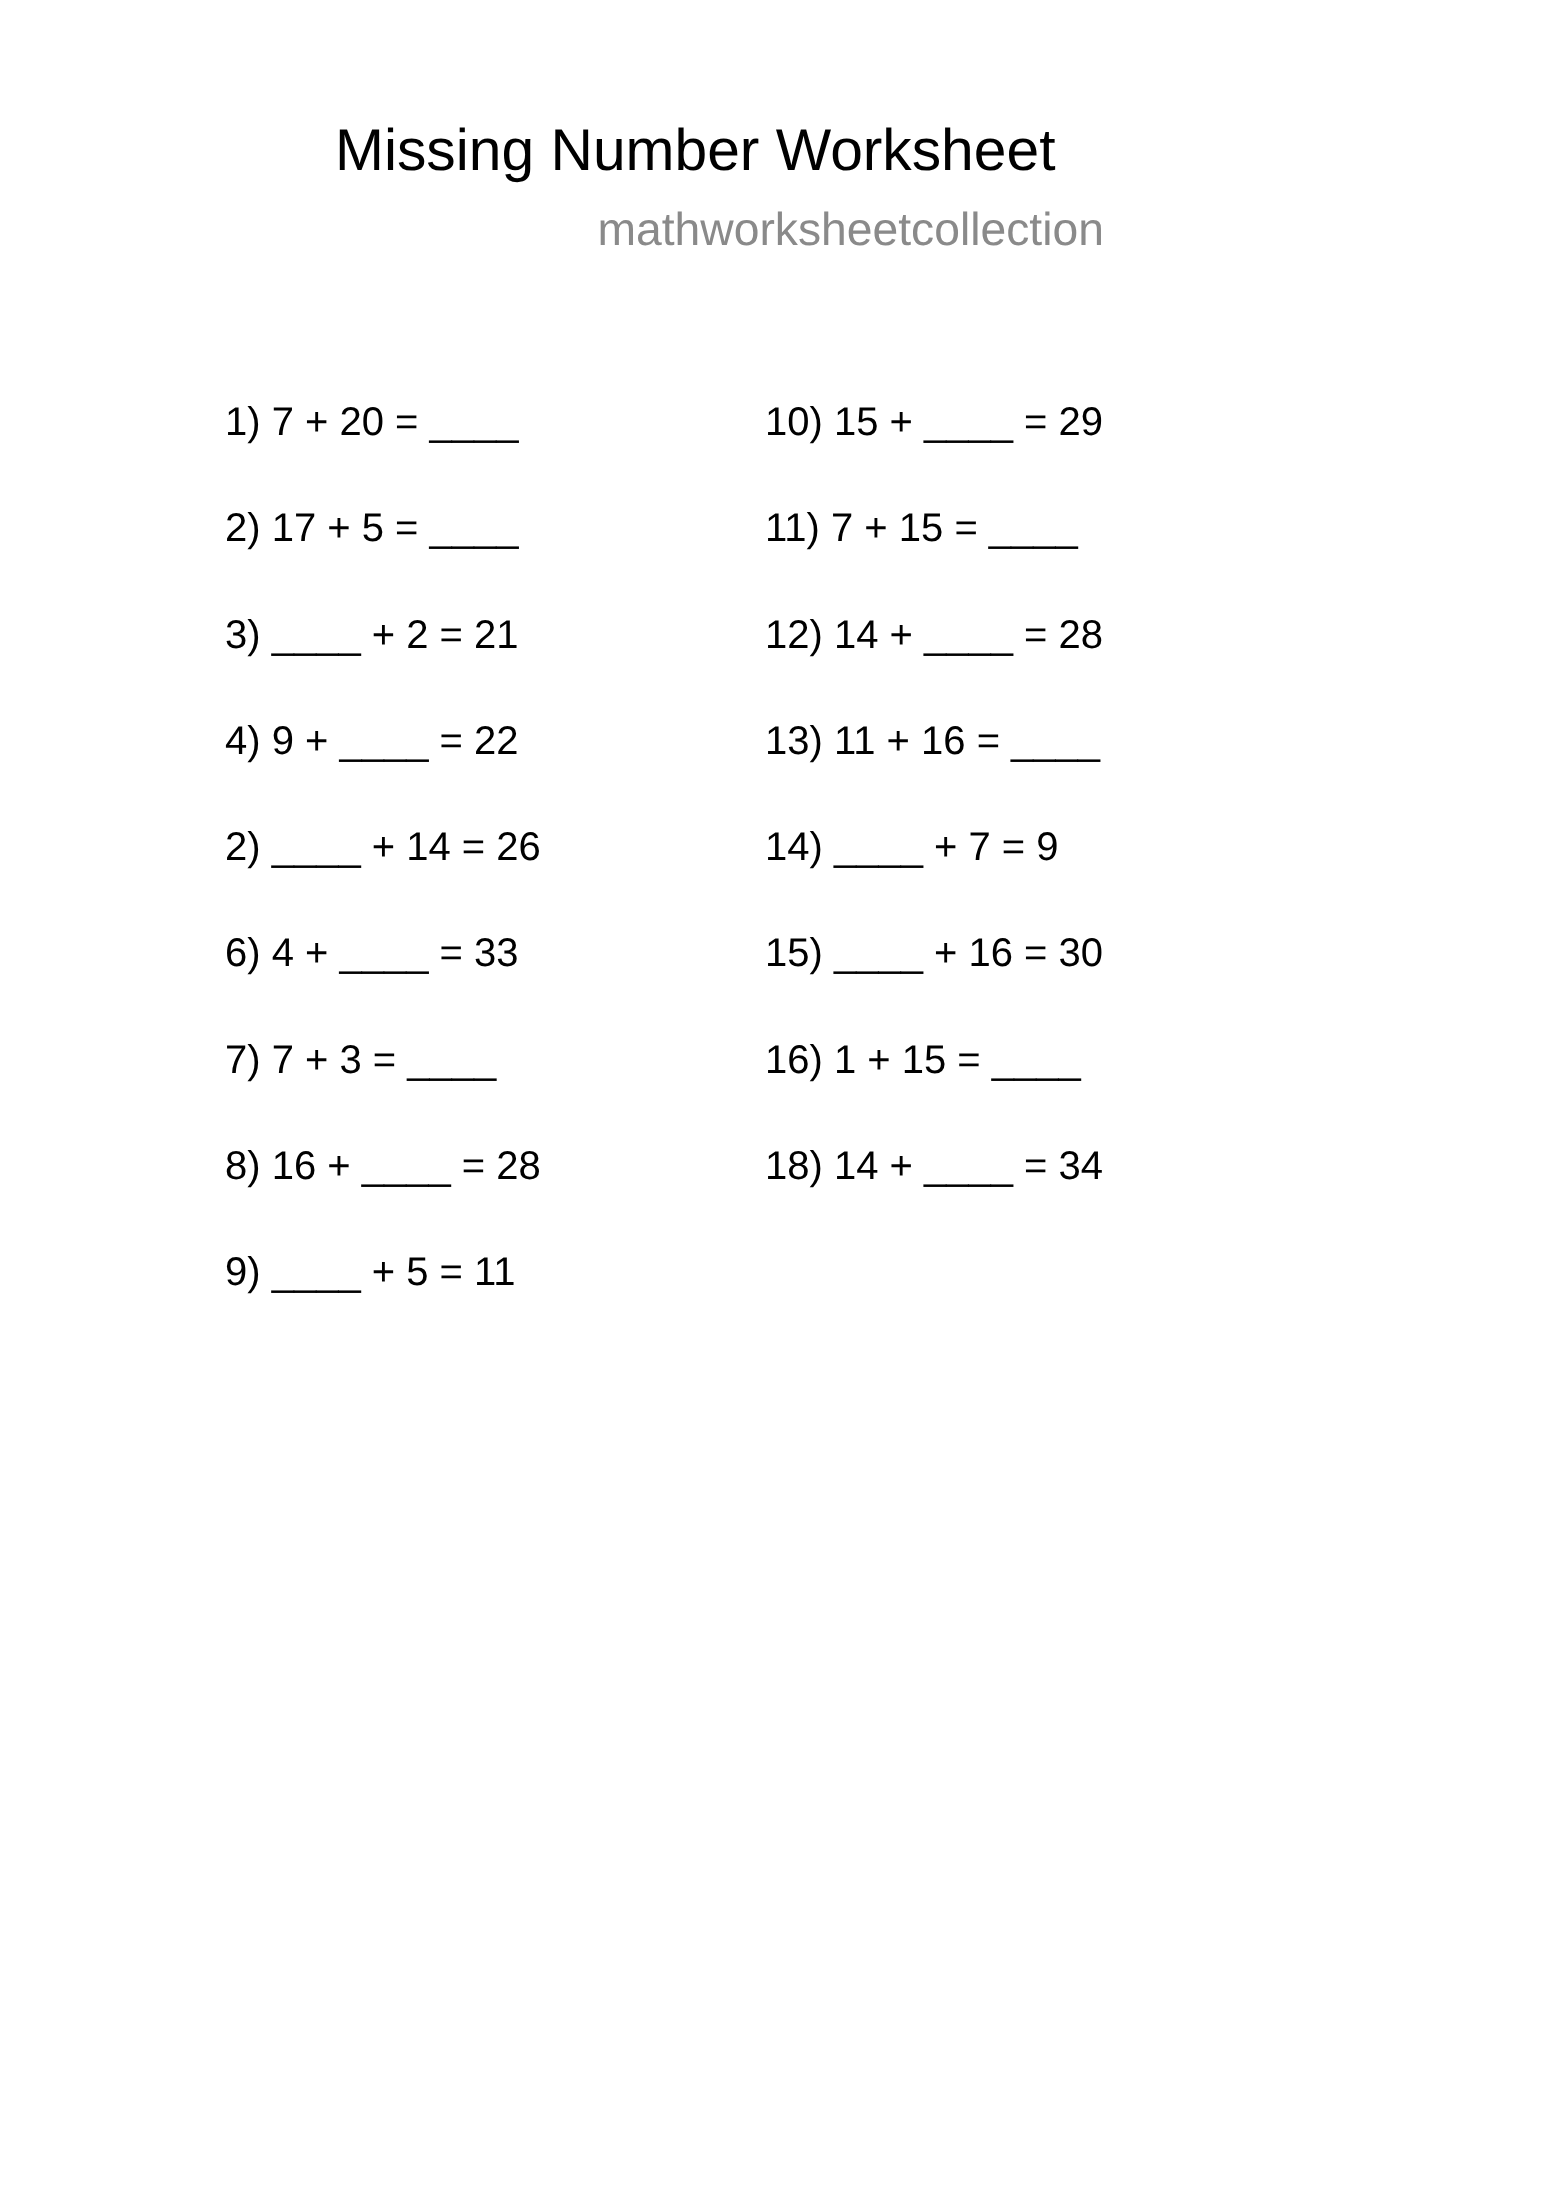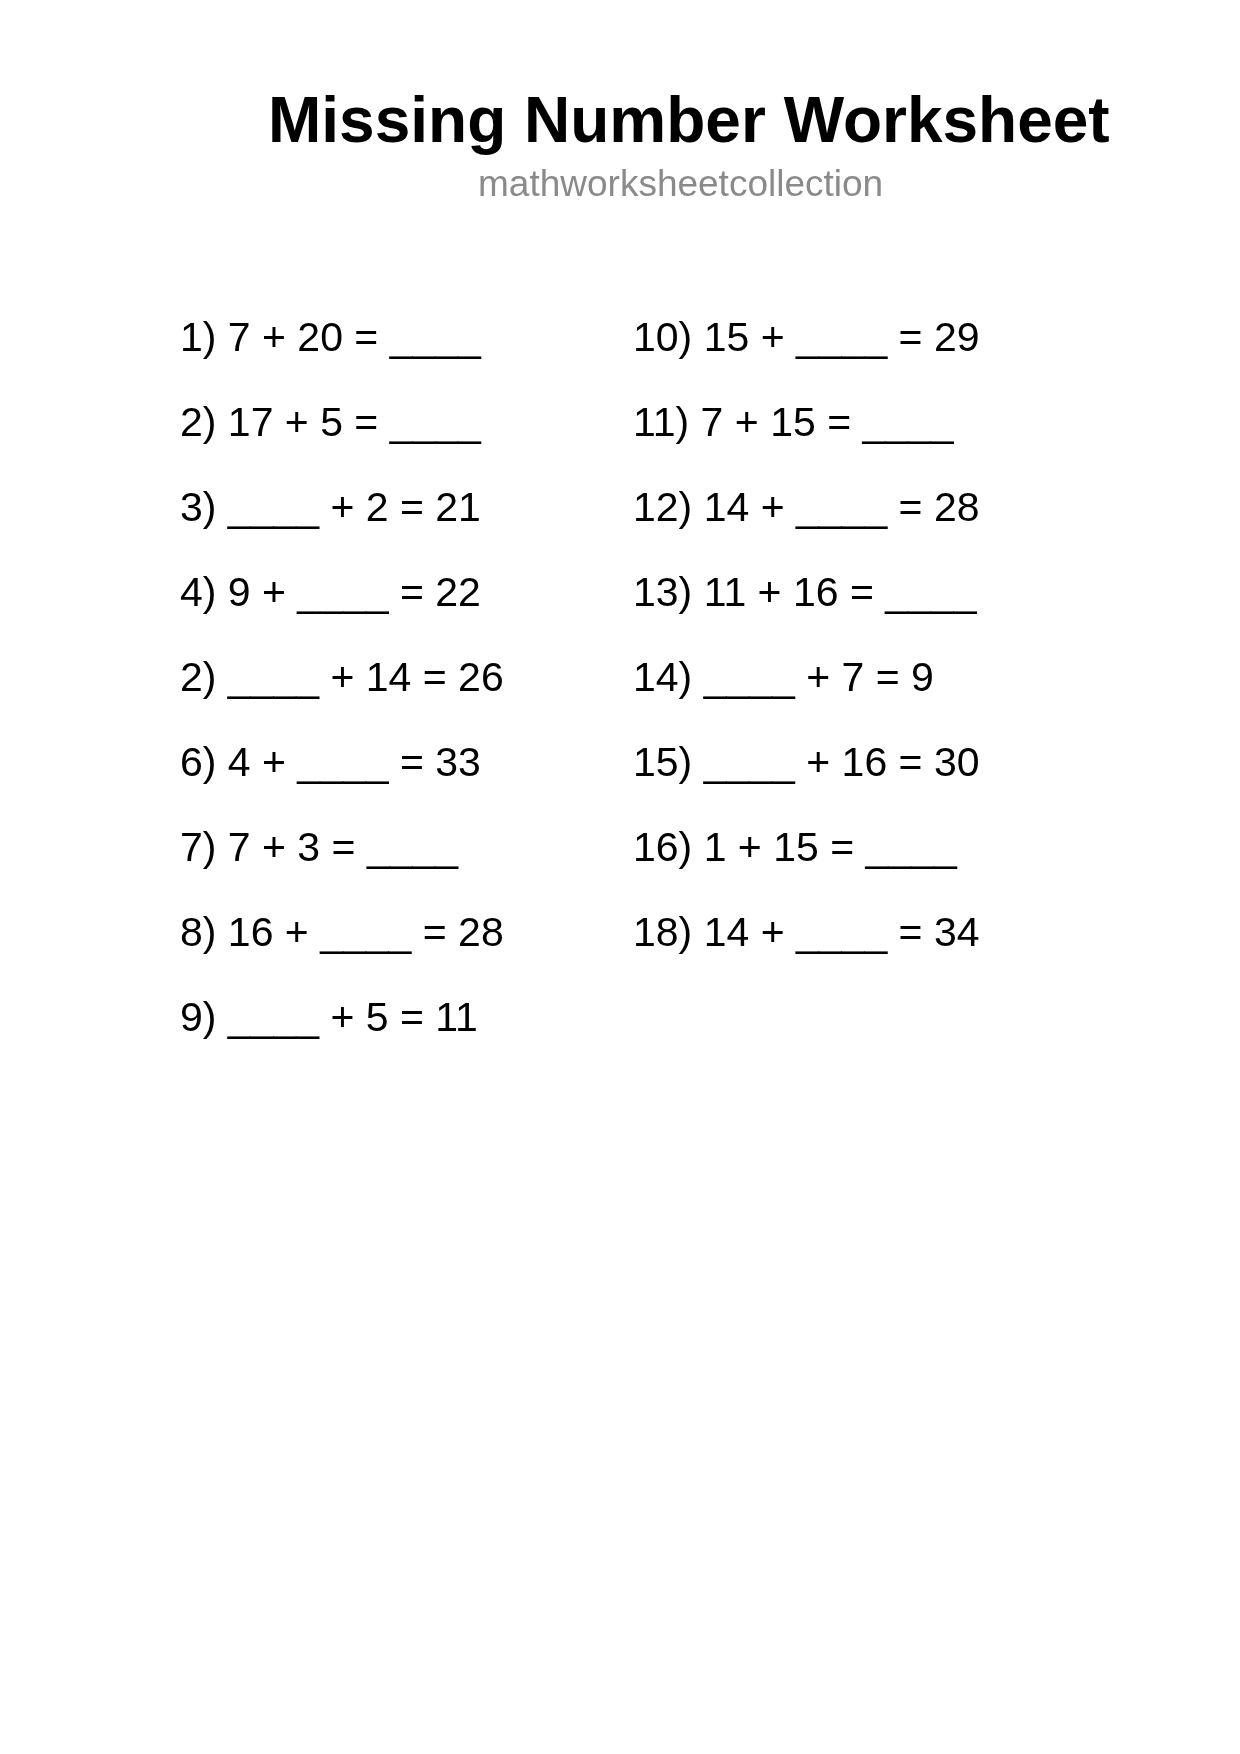--- a/index.html
+++ b/index.html
@@ -12,45 +12,44 @@
       height: 1754px;
       position: relative;
       overflow: hidden;
       font-family: "Liberation Sans", sans-serif;
       color: #000000;
     }
     .title {
       position: absolute;
       left: 268px;
       top: 88px;
-      font-size: 64px;
+      font-size: 47px;
       line-height: 64px;
       white-space: nowrap;
       letter-spacing: 0px;
-      font-weight: bold;
     }
     .subtitle {
       position: absolute;
       left: 447px;
       top: 162px;
       font-size: 37px;
       line-height: 44px;
       color: #8a8a8a;
       white-space: nowrap;
       margin-left: 31px;
     }
     .column {
       position: absolute;
       top: 309px;
     }
     .col-left { left: 180px; }
-    .col-right { left: 633px; }
+    .col-right { left: 612px; }
     .problem {
       height: 85px;
-      font-size: 41px;
+      font-size: 32px;
       line-height: 56px;
       white-space: nowrap;
     }
     .problem span { white-space: pre; }
   </style>
 </head>
 <body>
 
 <div class="title">Missing Number Worksheet</div>
 <div class="subtitle">mathworksheetcollection</div>

